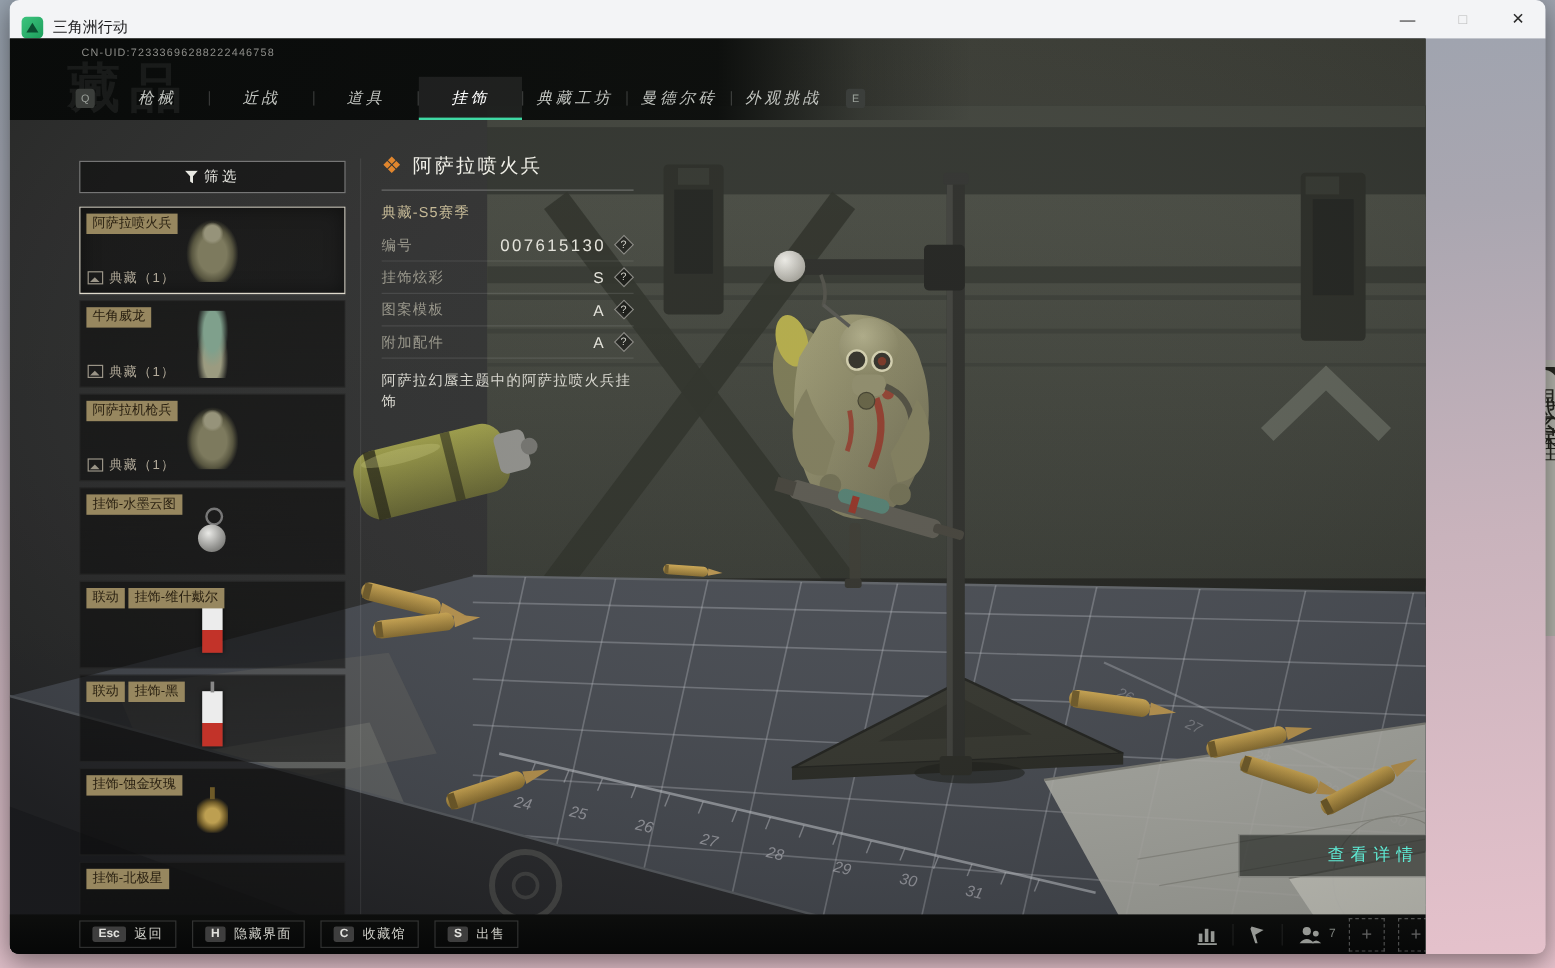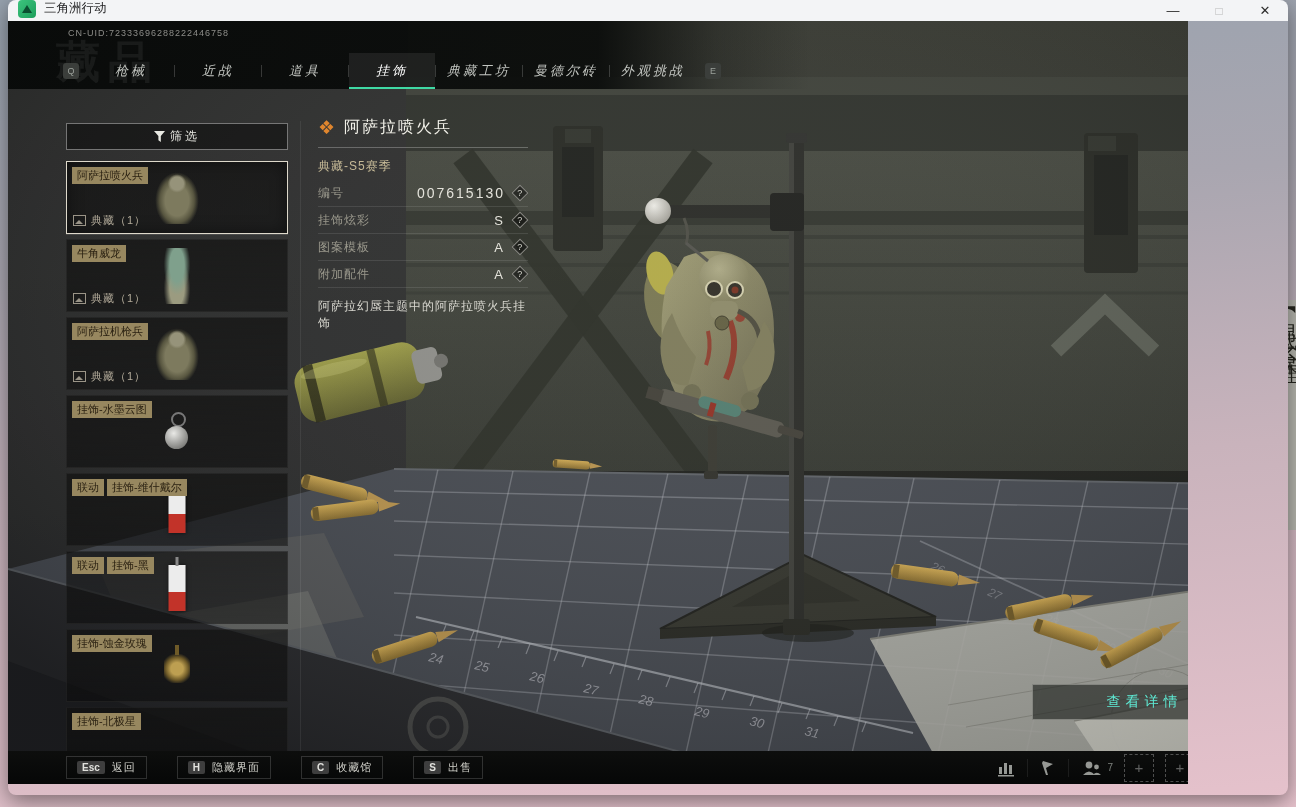--- a/index.html
+++ b/index.html
@@ -3,21 +3,21 @@
 <meta charset="utf-8">
 <style>
   * { margin:0; padding:0; box-sizing:border-box; }
   html,body { width:1296px; height:807px; overflow:hidden; }
   body { font-family:"Liberation Sans","DejaVu Sans",sans-serif;
          background:linear-gradient(175deg,#97a2ae 0%,#a9a6b0 30%,#c9b3bc 60%,#e6c2cc 100%); position:relative; }
 
   
   .window { position:absolute; left:8px; top:0; width:1280px; height:795px; border-radius:8px;
             overflow:hidden; box-shadow:0 6px 22px rgba(0,0,0,.45); }
-  .titlebar { height:21px; background:#f3f4f6; display:flex; align-items:flex-start; padding-left:10px; }
+  .titlebar { height:32px; background:#f3f4f6; display:flex; align-items:flex-end; padding-left:10px; }
   .app-logo { width:18px; height:18px; border-radius:4px; background:linear-gradient(135deg,#3cc47e,#1d9e5b);
               display:flex; align-items:center; justify-content:center; }
   .app-logo i { width:0; height:0; border-left:5px solid transparent; border-right:5px solid transparent;
                 border-bottom:8px solid #0b4f31; display:block; }
   .app-title { font-size:12.5px; color:#1d1d1f; margin-left:8px; }
   .win-controls { margin-left:auto; display:flex; height:100%; }
   .win-btn { width:46px; height:100%; display:flex; align-items:center; justify-content:center;
              font-size:13px; color:#2c2c2c; cursor:default; }
   .win-btn.max { color:#b9b9b9; font-size:12px; }
 
@@ -110,21 +110,21 @@
   .btn-default { top:613px; height:38px; color:#3fe0a2; background:rgba(52,84,70,.42);
                  border:1px solid rgba(150,205,178,.5); border-bottom:2px solid #3fe0a2;
                  box-shadow:inset 0 0 14px rgba(63,224,162,.10); }
   .btn-details { top:663px; height:36px; color:#5eead4; background:rgba(28,30,28,.62);
                  border:1px solid rgba(205,205,198,.45);padding-left:29px; }
 
   
   .bottombar { position:absolute; left:0; top:730px; width:1280px; height:33px;
                background:linear-gradient(180deg,#0d0e0d,#060707); display:flex; align-items:center; padding-left:58px; }
   .hint { display:flex; align-items:center; gap:7px; border:1px solid rgba(255,255,255,.16);
-          padding:3px 10px; margin-right:30px; }
+          padding:3px 10px; margin-right:13px; }
   .hint .key { background:#3e3e3e; color:#e2e2de; font-size:10px; font-weight:bold;
                padding:1px 5px; border-radius:2px; }
   .hint .lb { color:#cfcfc8; font-size:11px; letter-spacing:1px; }
   .right-icons { margin-left:auto; display:flex; align-items:center; gap:11px; padding-right:48px; }
   .ric { opacity:.8; display:flex; align-items:center; }
   .vsep { width:1px; height:18px; background:rgba(255,255,255,.08); }
   .count { color:#9aa09a; font-size:10px; margin-left:3px; }
   .slot { width:30px; height:28px; border:1px dashed rgba(255,255,255,.28); color:rgba(255,255,255,.35);
           font-size:15px; display:flex; align-items:center; justify-content:center; }
   .avatar { width:34px; height:30px; background:linear-gradient(180deg,#dcbe3e,#c08a28); position:relative; overflow:hidden; }

